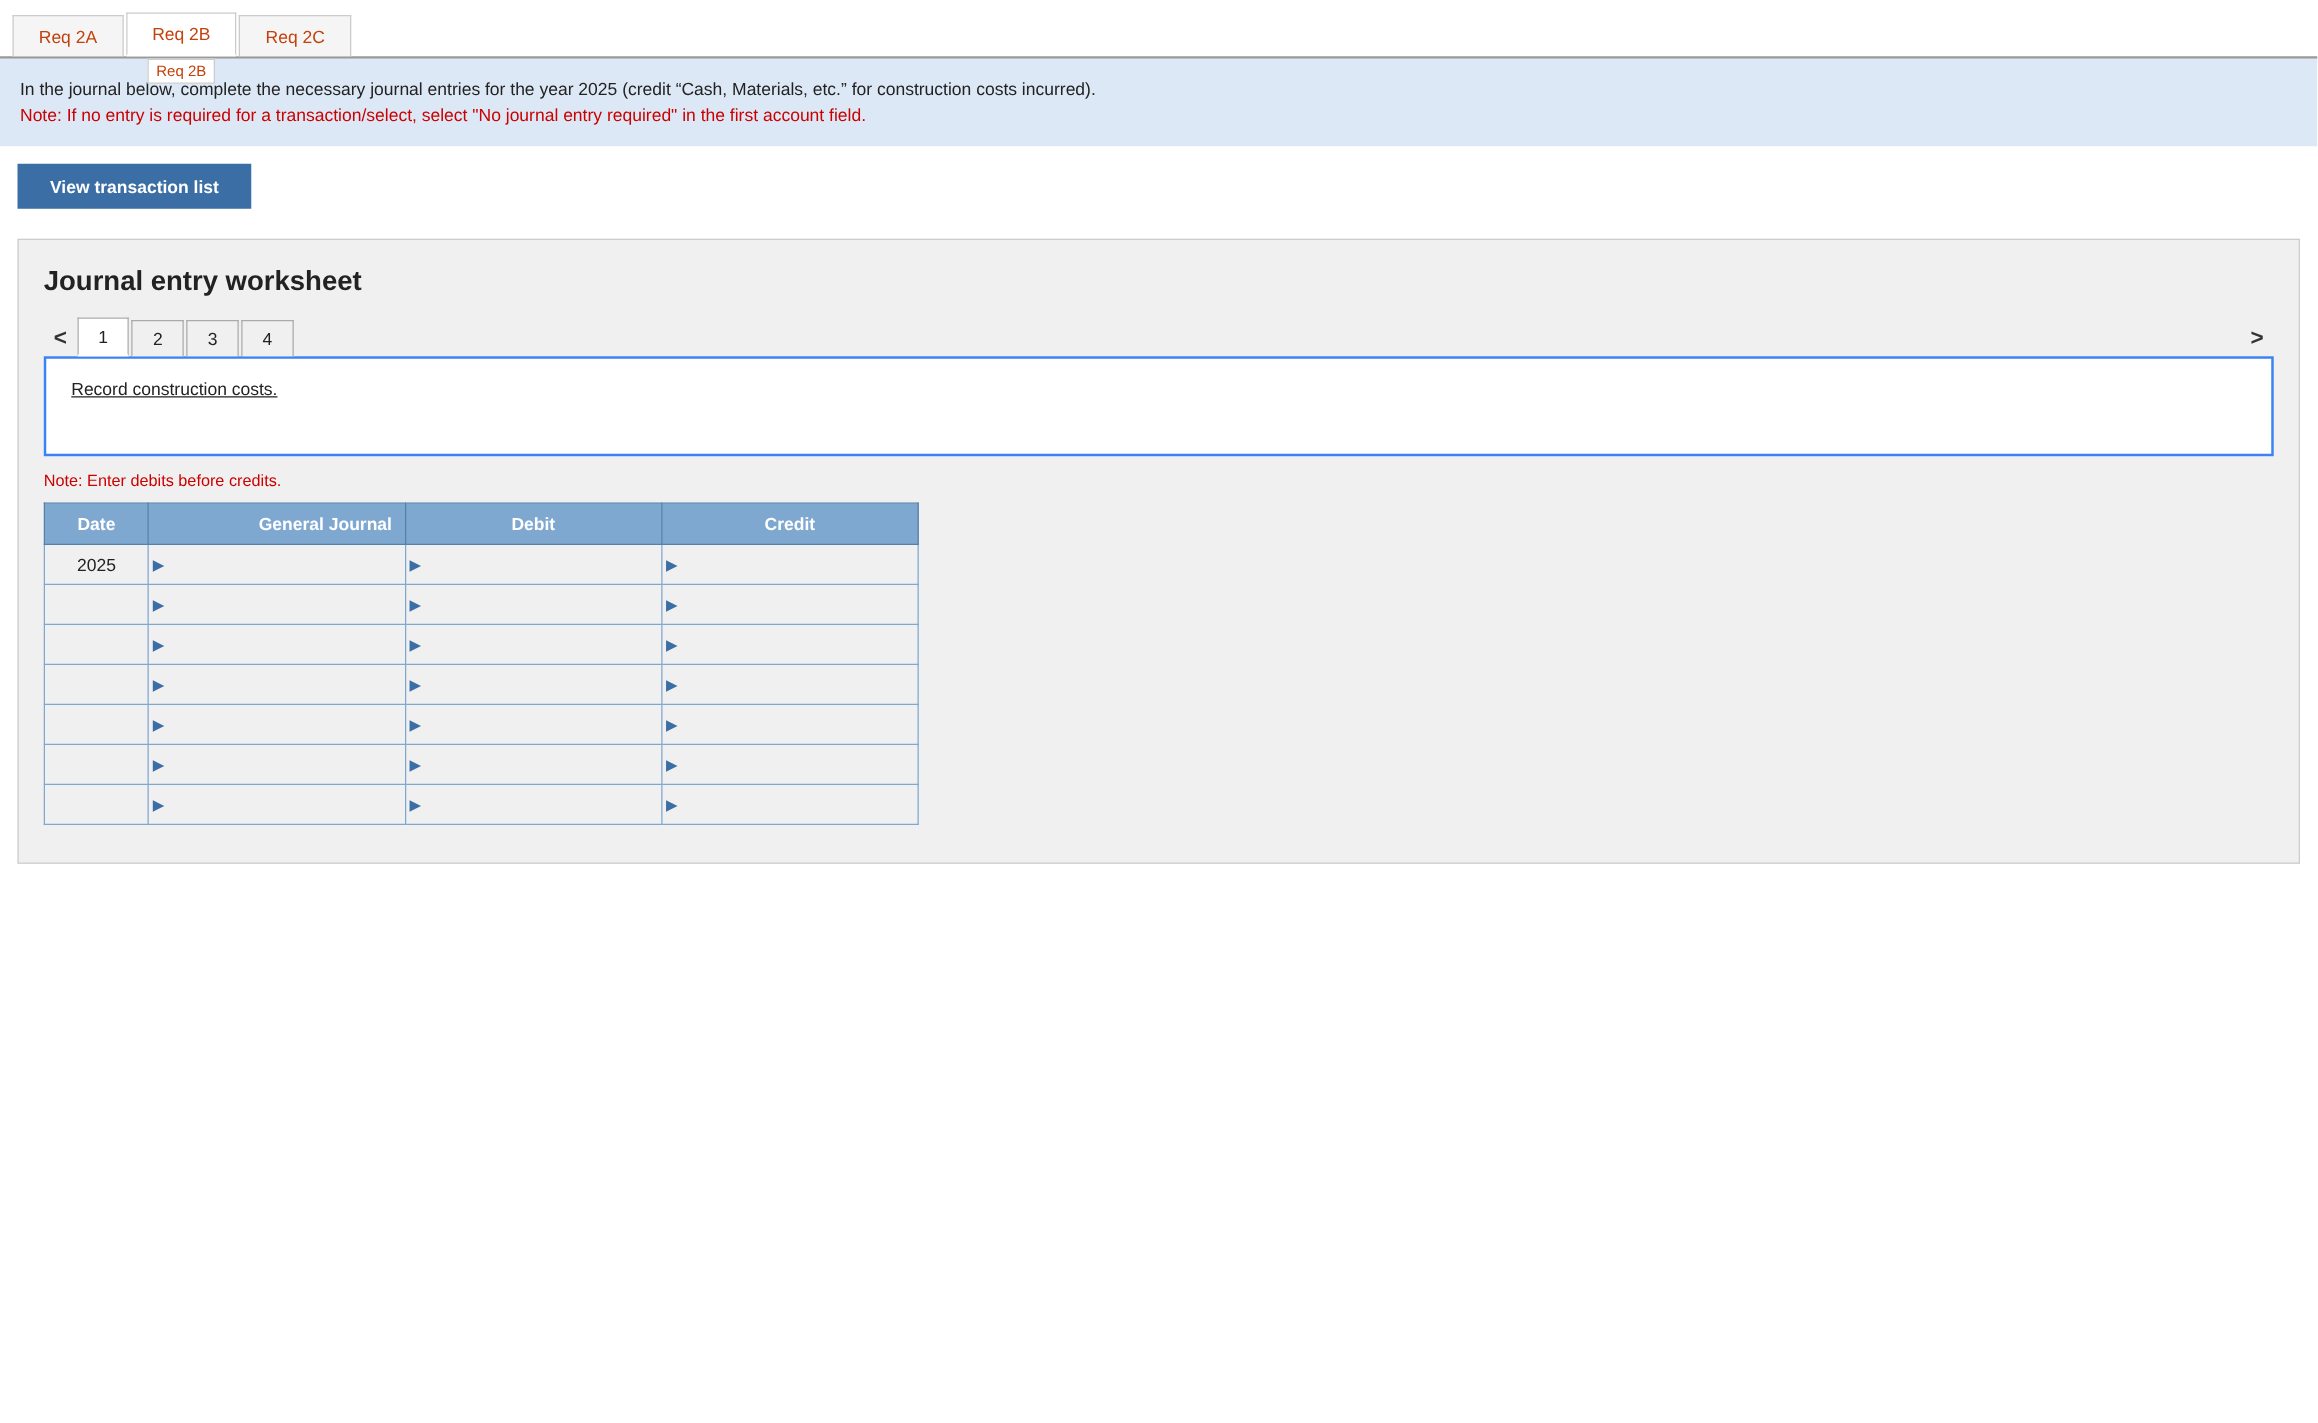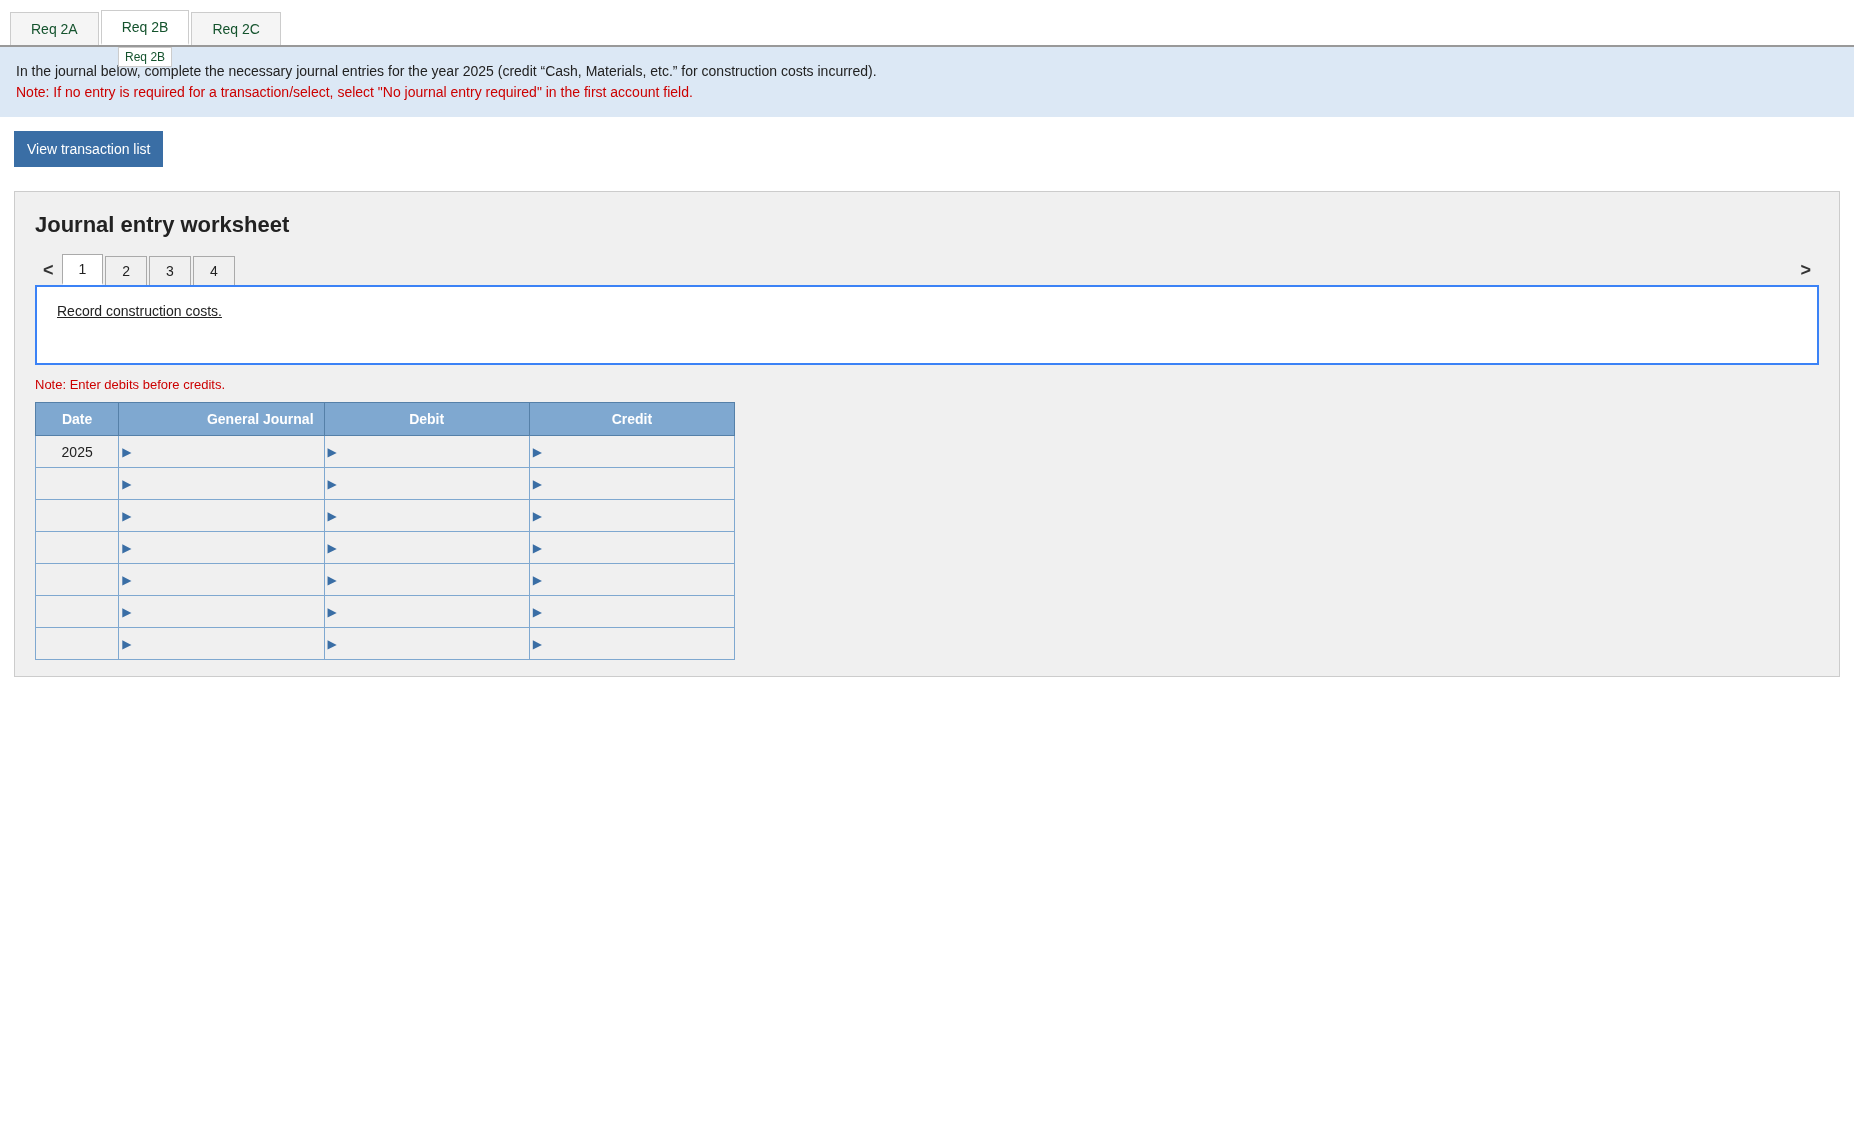--- a/index.html
+++ b/index.html
@@ -23,21 +23,21 @@
       margin: 10px 0 0 0;
     }
     .tab {
       padding: 8px 20px;
       border: 1px solid #ccc;
       border-bottom: none;
       background: #f5f5f5;
       cursor: pointer;
       margin-right: 2px;
       font-size: 14px;
-      color: #14532d;
+      color: #c2410c;
       position: relative;
     }
     .tab.active {
       background: #fff;
       border-bottom: 2px solid #fff;
       z-index: 1;
       font-weight: normal;
     }
     .tab-tooltip {
       position: absolute;
@@ -64,34 +64,34 @@
     }
     .info-box .note-red {
       color: #c00;
     }
 
     
     .btn-transaction {
       display: inline-block;
       background: #3a6ea5;
       color: #fff;
-      padding: 10px 13px;
+      padding: 10px 26px;
       margin: 14px 14px;
       cursor: pointer;
       border: none;
       font-size: 14px;
-      font-weight: normal;
+      font-weight: bold;
     }
 
     
     .worksheet-container {
       margin: 10px 14px;
       background: #f0f0f0;
       border: 1px solid #ccc;
-      padding: 20px 20px 16px 20px;
+      padding: 20px 20px 30px 20px;
     }
 
     .worksheet-title {
       font-size: 22px;
       font-weight: bold;
       margin-bottom: 16px;
     }
 
     
     .entry-tabs {

